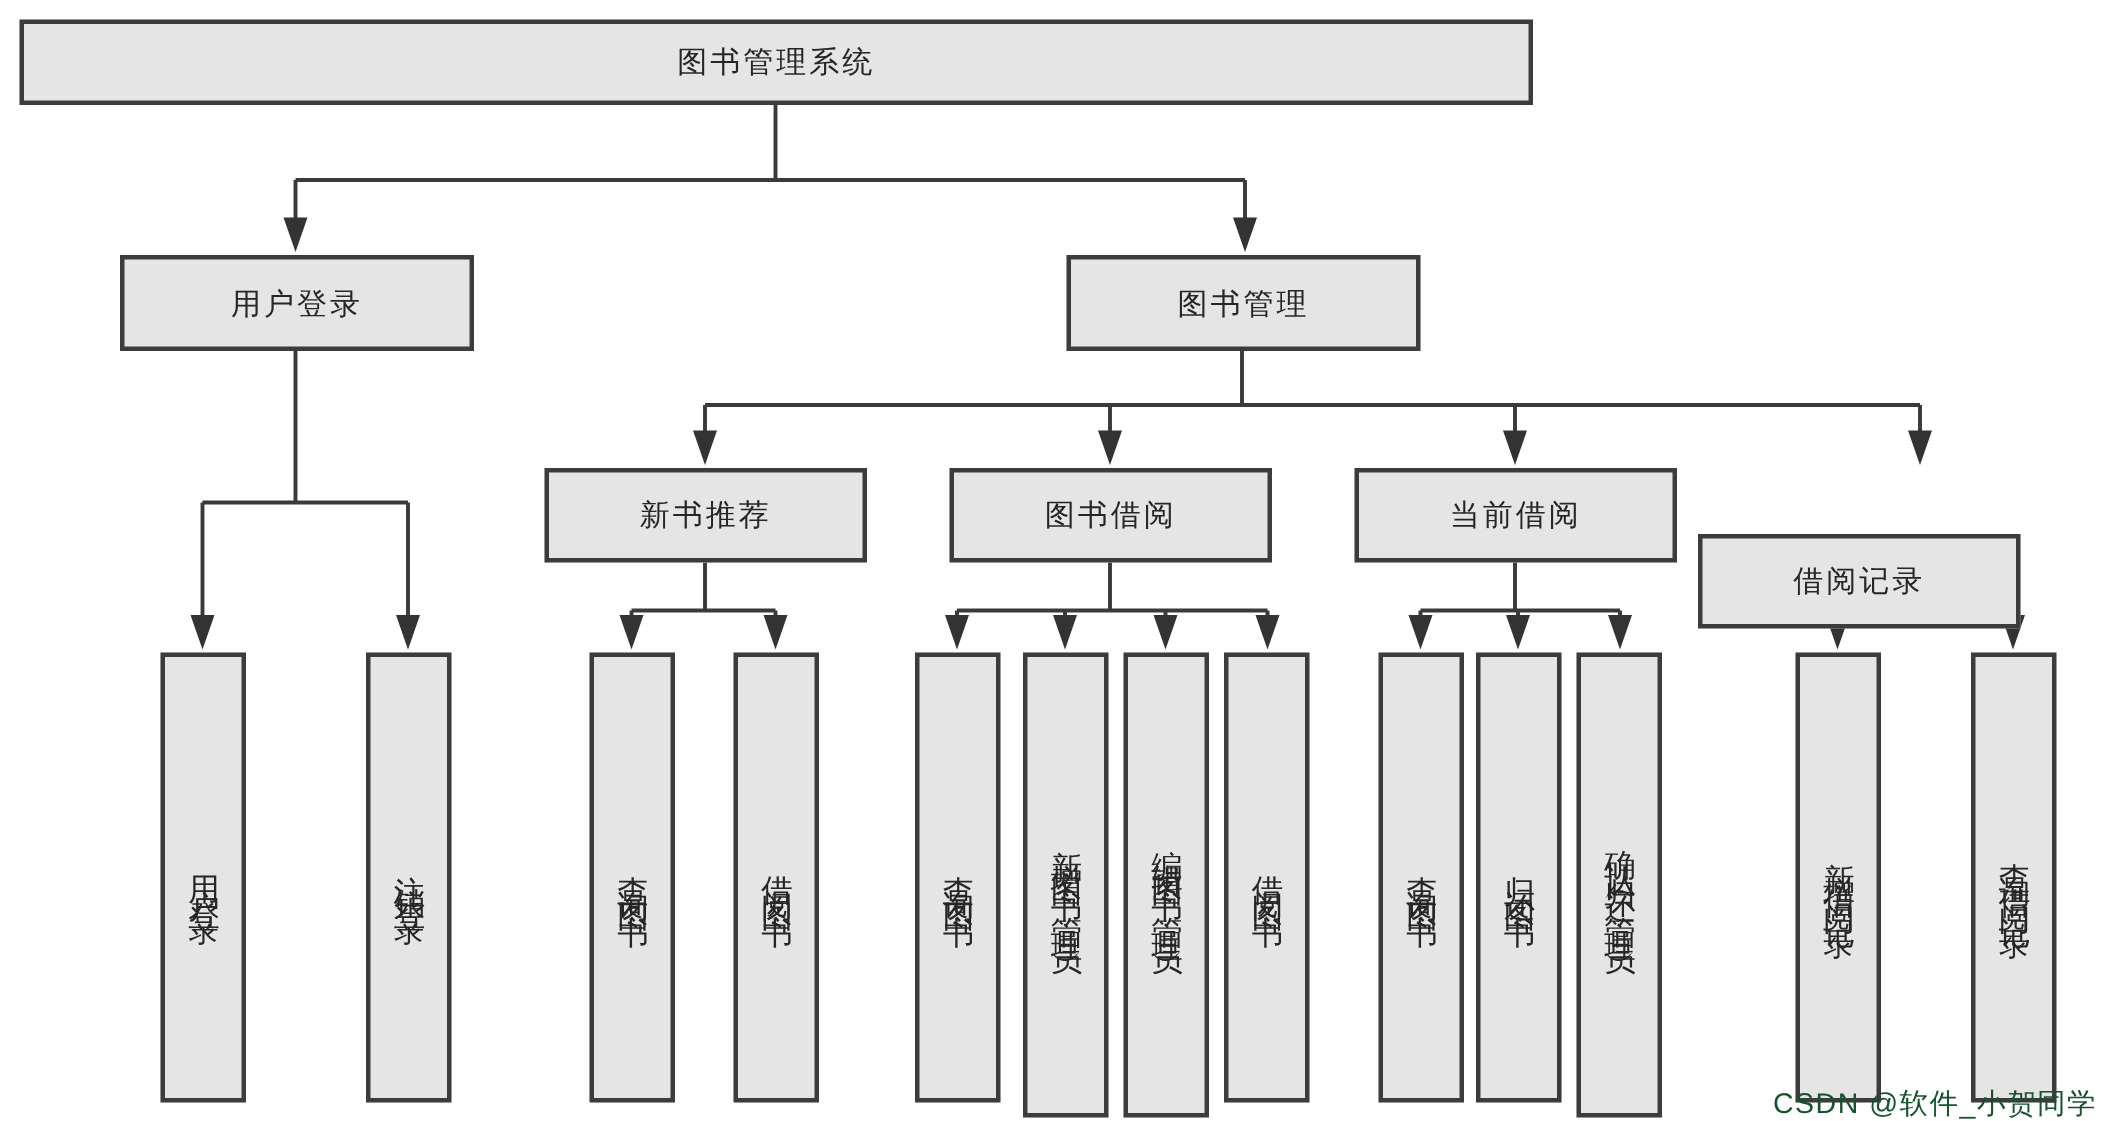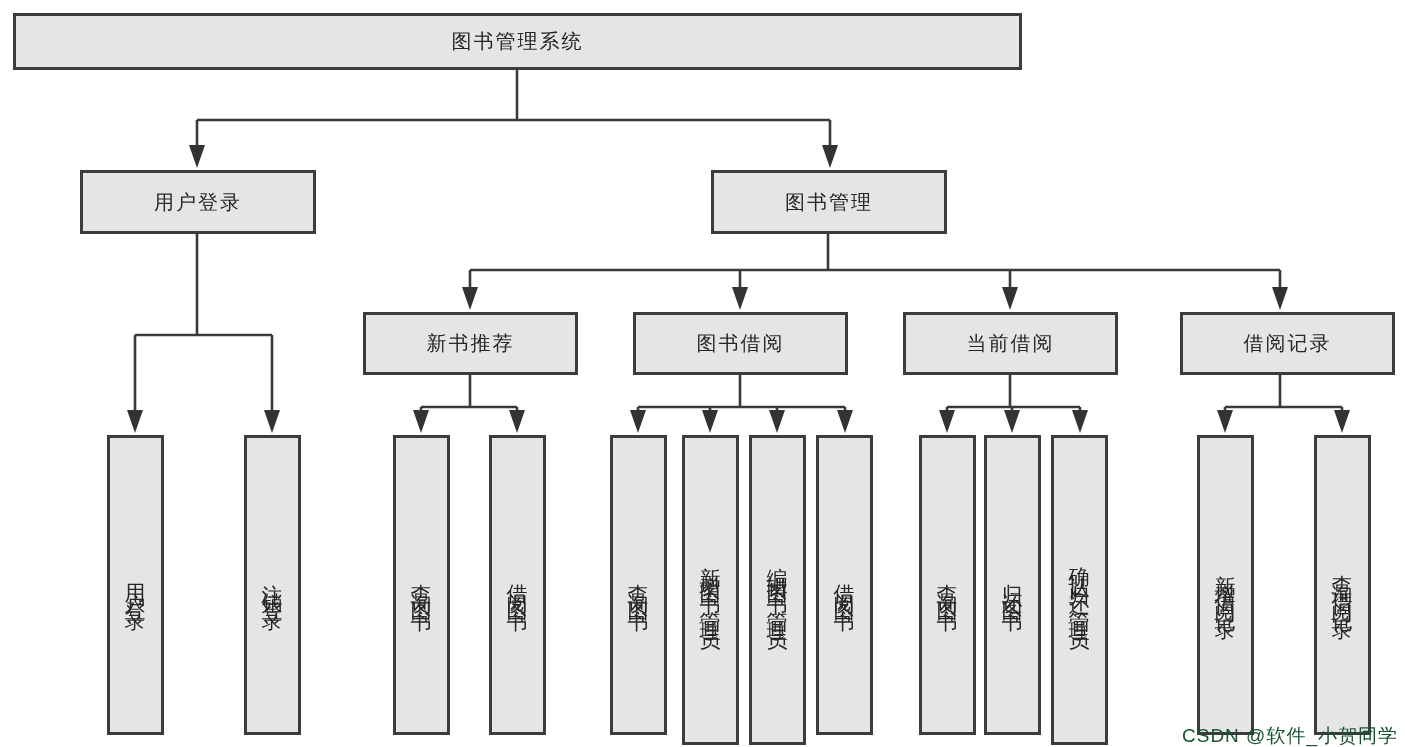--- a/index.html
+++ b/index.html
@@ -63,21 +63,21 @@
   </svg>
 
   <div class="box root h-label">图书管理系统</div>
 
   <div class="box lvl2 h-label" style="left:80px;">用户登录</div>
   <div class="box lvl2 h-label" style="left:711px;">图书管理</div>
 
   <div class="box lvl3 h-label" style="left:363px;">新书推荐</div>
   <div class="box lvl3 h-label" style="left:633px;text-align:right;">图书借阅</div>
   <div class="box lvl3 h-label" style="left:903px;font-family:Liberation Serif, serif;">当前借阅</div>
-  <div class="box lvl3 h-label" style="left:1180px;">借阅记录</div>
+  <div class="box lvl3 h-label" style="left:1132px;margin-top:44px;">借阅记录</div>
 
   <div class="box leaf" style="left:107px;">
     <span>用户登录</span>
   </div>
   <div class="box leaf" style="left:244px;">
     <span>注销登录</span>
   </div>
   <div class="box leaf" style="left:393px;">
     <span>查询图书</span>
   </div>

